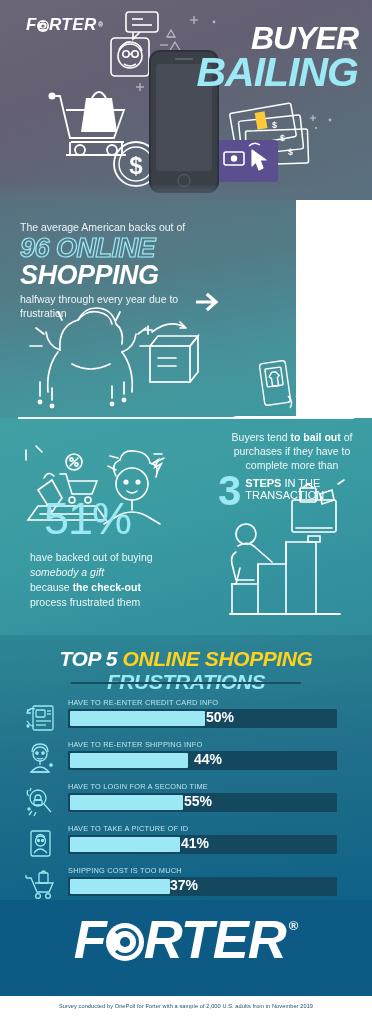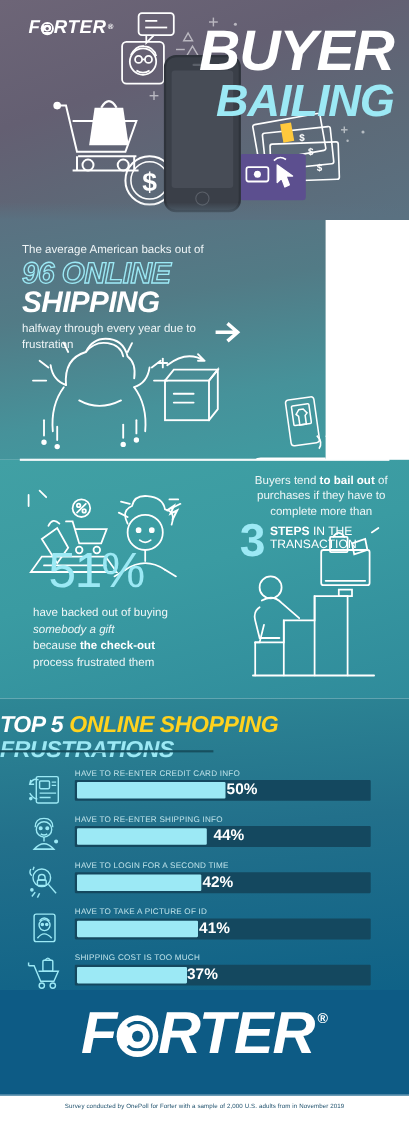--- a/index.html
+++ b/index.html
@@ -34,21 +34,21 @@
     border:1.2px solid #6d6577; border-left-color:transparent;
   }
   .logo-fp::after {
     content:""; position:absolute; left:50%; top:50%; transform:translate(-50%,-50%);
     width:26%; height:26%; border-radius:50%; background:#6d6577;
   }
   .reg { font-size:7px; vertical-align:super; color:#fff; margin-left:1px; font-style:normal; font-weight:bold;}
 
   .hero-title { position:absolute; right:14px; top:24px; text-align:right; z-index:6; }
   .hero-title .l1 {
-    font-size:52px; font-weight:bold; font-style:italic; color:#ffffff; line-height:.92;
+    font-size:32px; font-weight:bold; font-style:italic; color:#ffffff; line-height:.92;
     letter-spacing:-1px; display:block;
   }
   .hero-title .l2 {
     font-size:41px; font-weight:bold; font-style:italic; color:#9ce9f5; line-height:.94;
     letter-spacing:-1px; display:block;
   }
 
   .hero-art { position:absolute; inset:0; }
   .phone {
     position:absolute; left:149px; top:50px; width:70px; height:143px;
@@ -117,21 +117,21 @@
   .s3-3 { font-size:42px; font-weight:bold; color:#9ce9f5; line-height:.82; letter-spacing:-1px; }
   .s3-steps { margin-left:5px; margin-top:3px; font-size:11px; color:#ffffff; line-height:1.14; font-weight:400; }
   .s3-steps b { font-weight:bold; }
 
   
   .sec4 {
     position:absolute; left:0; top:635px; width:372px; height:265px;
     background:linear-gradient(175deg,#2e8795 0%,#22708b 45%,#0f6287 100%);
     overflow:hidden;
   }
-  .top5 { position:absolute; left:0; top:12px; width:372px; text-align:left; }
+  .top5 { position:absolute; left:0; top:12px; width:372px; text-align:center; }
   .top5 .r1 { font-size:21px; font-weight:bold; font-style:italic; letter-spacing:-.4px; }
   .top5 .r1 .w { color:#ffffff; }
   .top5 .r1 .y { color:#ffd21e; }
   .top5 .r2wrap { position:relative; display:inline-block; margin-top:-1px; }
   .top5 .r2 { font-size:21px; font-weight:bold; font-style:italic; color:#9ce9f5; letter-spacing:-.4px; }
   .strike {
     position:absolute; left:-36px; right:-36px; top:52%; height:1.6px; background:#17505f;
   }
 
   .bars { position:absolute; left:0; top:62px; width:372px; }
@@ -297,21 +297,21 @@
       <span class="l2">BAILING</span>
     </div>
     <div class="hero-bottom-fade"></div>
   </div>
 
   <div class="sec2">
 
     <div class="s2-left">
       <div class="s2-lead">The average American backs out of</div>
       <div class="s2-96">96 ONLINE</div>
-      <div class="s2-purch">SHIPPING</div>
+      <div class="s2-purch">SHOPPING</div>
       <div class="s2-sub">halfway through every year due to frustration</div>
     </div>
 
     <svg class="arrow-right" viewBox="0 0 26 20">
       <path d="M0 10 h18 M12 3 l8 7 l-8 7" fill="none" stroke="#ffffff" stroke-width="3.2" stroke-linecap="square"></path>
     </svg>
 
     <svg width="372" height="218" style="position:absolute;left:0;top:0;">
       <g stroke="#ffffff" stroke-width="1.7" fill="none" stroke-linecap="round">
 
@@ -505,21 +505,21 @@
             <rect x="10" y="15" width="8" height="5" rx="1"></rect>
             <path d="M4 5 q-2 4 1 6 M7 3 l-1 3"></path>
             <path d="M8 26 l-3 4 M12 27 l-2 4"></path>
             <circle cx="5" cy="24" r="1" fill="#9ce9f5"></circle>
           </g>
         </svg>
         <div class="blabel">HAVE TO LOGIN FOR A SECOND TIME</div>
         <div class="track">
           <div class="fill" style="width:42%"></div>
         </div>
-        <div class="pct" style="left:184px">42%</div>
+        <div class="pct" style="left:184px">55%</div>
       </div>
 
       <div class="barrow">
         <svg class="bicon" viewBox="0 0 32 32">
           <g stroke="#9ce9f5" stroke-width="1.3" fill="none">
             <rect x="7" y="4" width="19" height="25" rx="2"></rect>
             <circle cx="16.5" cy="14" r="5"></circle>
             <circle cx="14.5" cy="13.5" r="1" fill="#9ce9f5"></circle>
               <circle cx="18.5" cy="13.5" r="1" fill="#9ce9f5"></circle>
             <path d="M12 10 q4 -5 9 0"></path>

